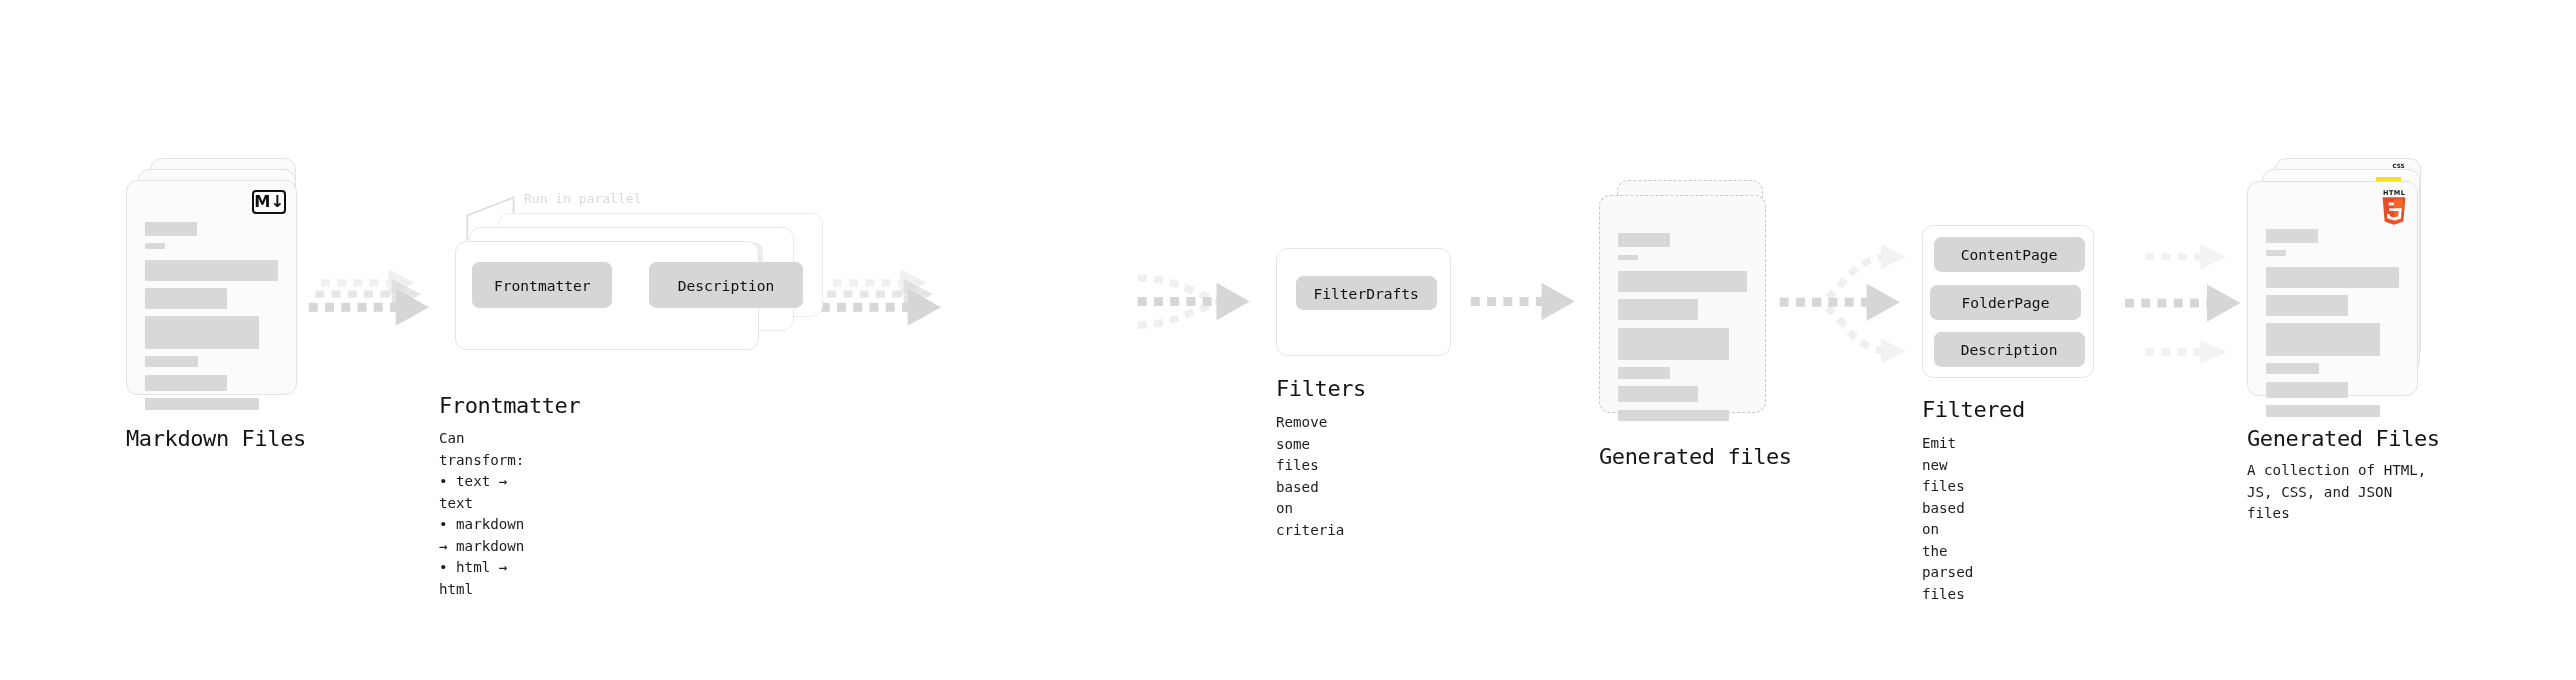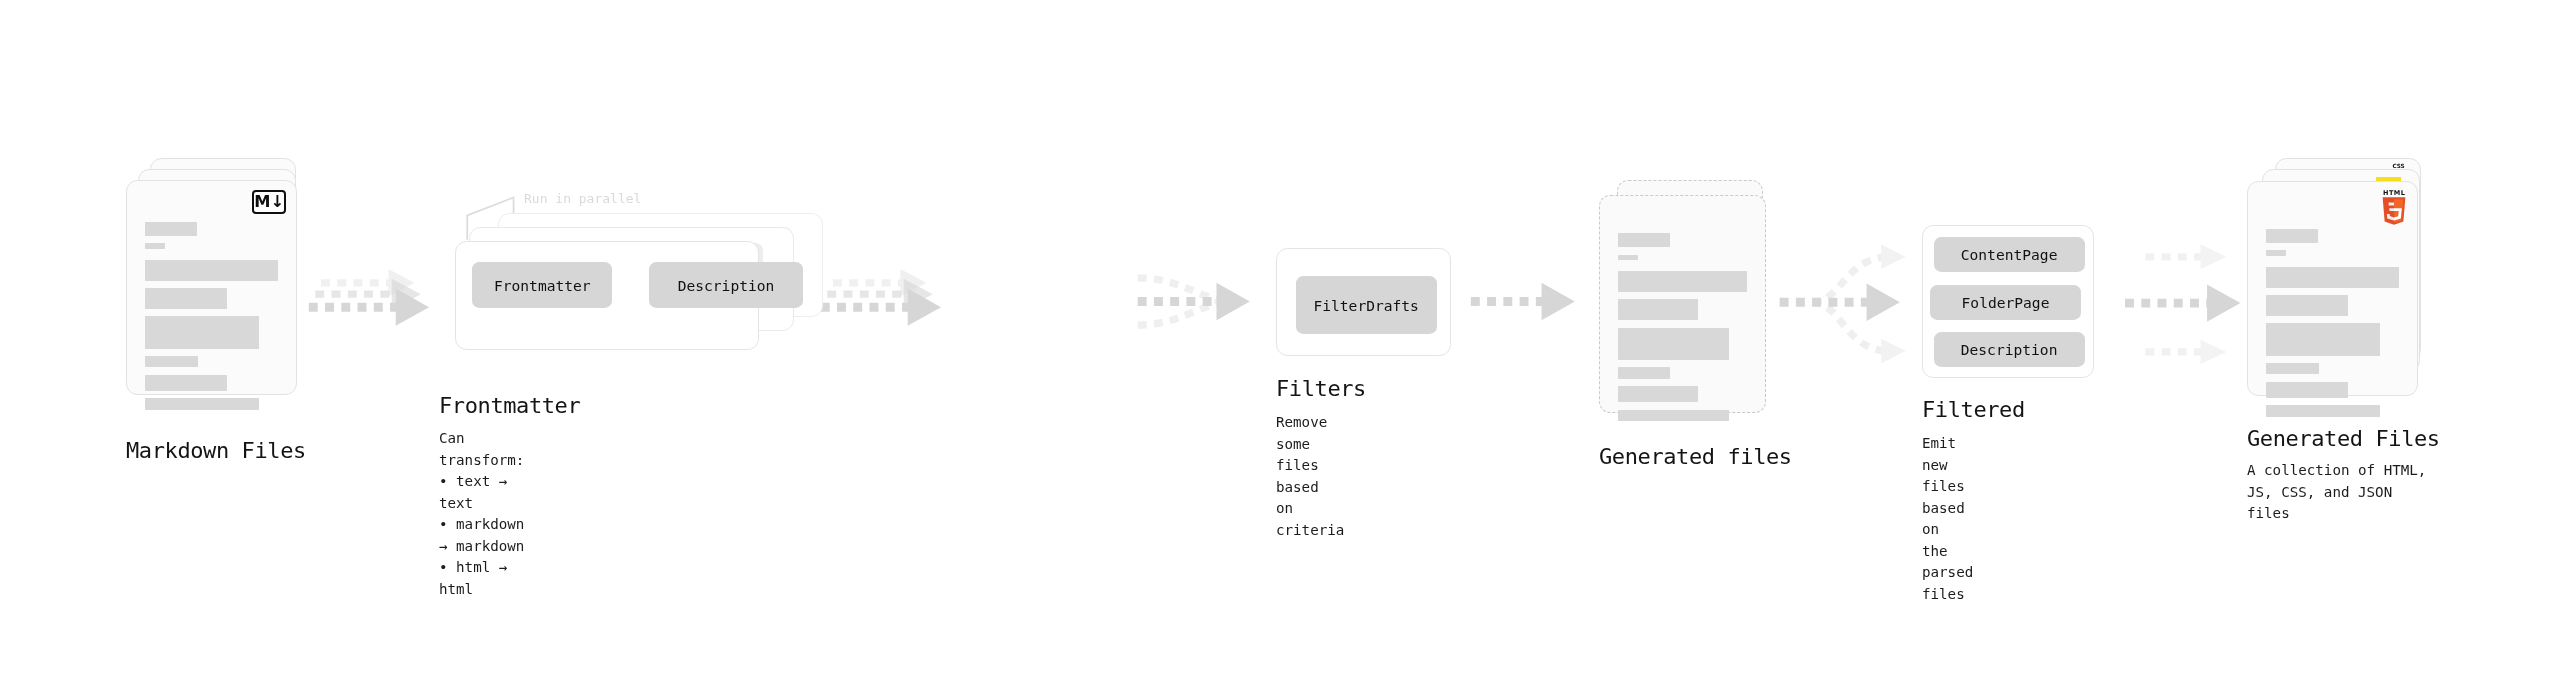--- a/index.html
+++ b/index.html
@@ -160,21 +160,21 @@
           <div class="bar" style="width:19.5px;height:5.7px;margin-bottom:10.6px;"></div>
           <div class="bar" style="width:100%;height:21px;"></div>
           <div class="bar" style="width:62%;height:21px;"></div>
           <div class="bar" style="width:86%;height:32.5px;"></div>
           <div class="bar" style="width:40%;height:11.4px;"></div>
           <div class="bar" style="width:62%;height:16.3px;"></div>
           <div class="bar" style="width:86%;height:11.4px;"></div>
         </div>
       </div>
     </div>
-    <h2 class="stage-heading" style="position:absolute; left:0px; top:268px;margin-top:12px;">Markdown Files</h2>
+    <h2 class="stage-heading" style="position:absolute; left:0px; top:268px;">Markdown Files</h2>
   </div>
 
   <svg class="overlay" width="2576" height="681" viewBox="0 0 3170 838">
     <defs>
       <style>
         .dash { stroke-dasharray: 11 9; stroke-linecap: butt; fill:none; }
       </style>
     </defs>
 
     <g opacity="1">
@@ -290,21 +290,21 @@
     <h2 class="stage-heading" style="position:absolute; left:0px; top:202px;">Frontmatter</h2>
     <p class="stage-desc" style="position:absolute; left:0px; top:237px;">Can transform:
 • text → text
 • markdown → markdown
 • html → html</p>
   </div>
 
 
   <div class="stage" style="left:1276px; top:248px;">
     <div class="group-box" style="left:0px; top:0px; width:175px; height:108px;">
-      <div class="chip" style="left:18.7px; top:27px; width:141px; height:58px;">FilterDrafts</div>
+      <div class="chip" style="left:18.7px; top:27px; width:141px; height:34px;">FilterDrafts</div>
     </div>
     <h2 class="stage-heading" style="position:absolute; left:0px; top:128px;">Filters</h2>
     <p class="stage-desc" style="position:absolute; left:0px; top:164px;">Remove some files based
 on criteria</p>
   </div>
 
   <div class="stage" style="left:1599px; top:180px;">
     <div class="doc-stack" style="width:187px;height:260px;">
       <div class="doc-card dashed" style="left:18px; top:0px; width:146px; height:203px;"></div>
       <div class="doc-card dashed" style="left:0px; top:15.4px; width:167px; height:218px;">

